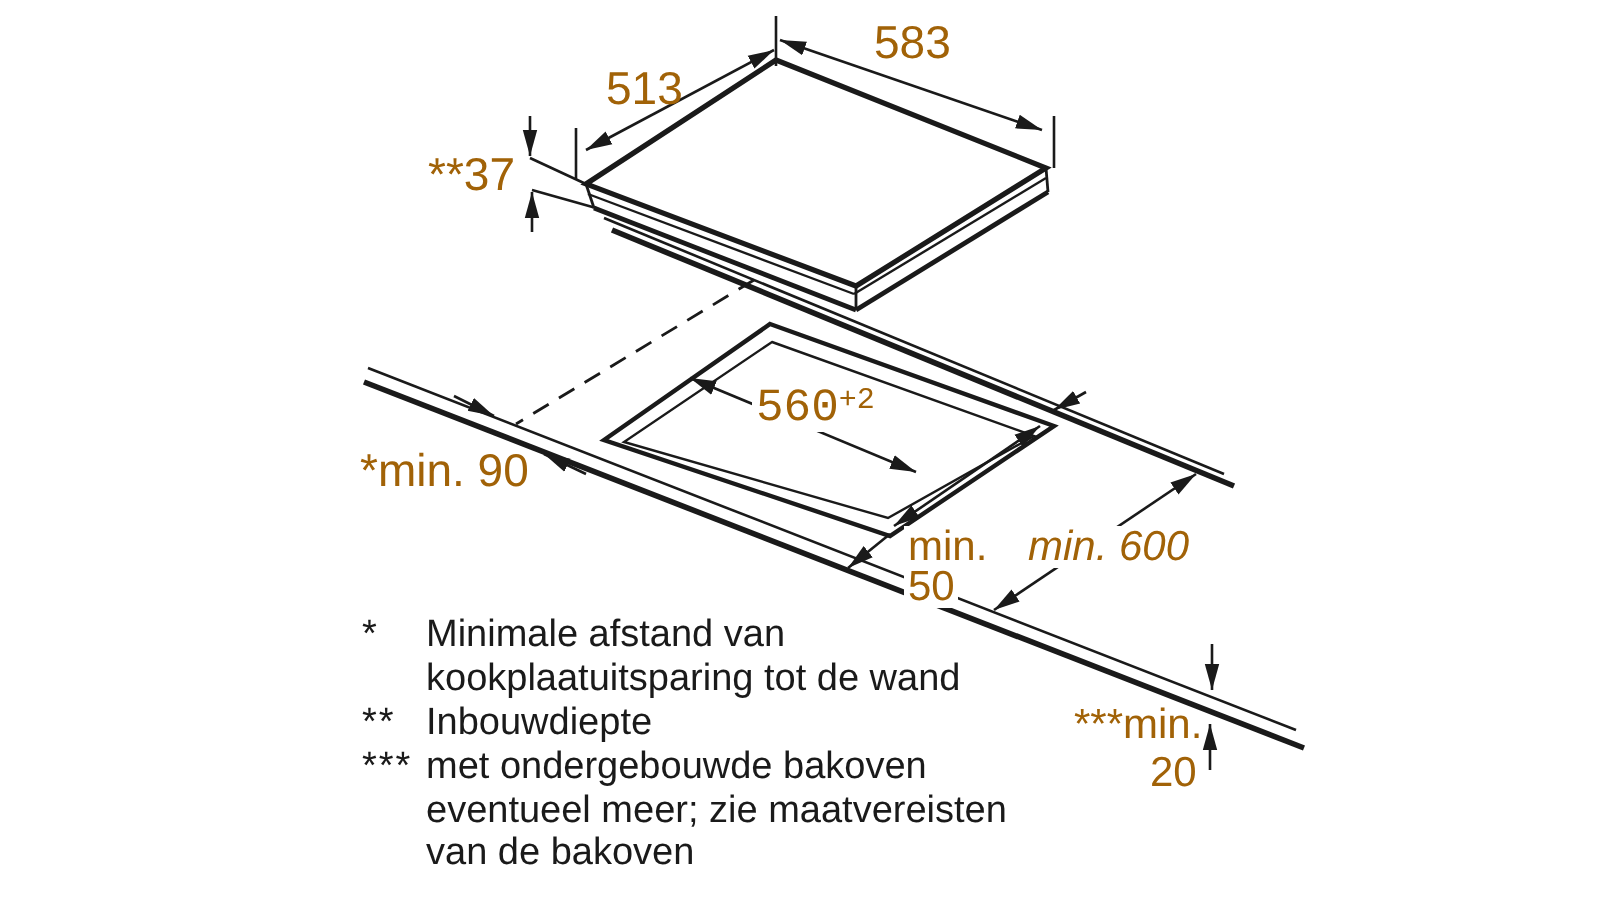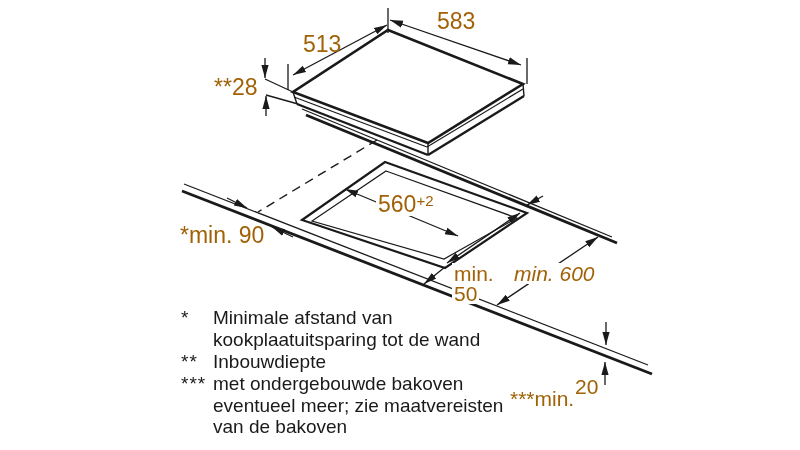--- a/index.html
+++ b/index.html
@@ -81,34 +81,34 @@
       <line x1="598" y1="237" x2="497" y2="305" marker-start="url(#arrS)" marker-end="url(#arrE)"></line>
       <line x1="227" y1="198" x2="247" y2="208" marker-end="url(#arrE)"></line>
       <line x1="293" y1="237" x2="272" y2="227" marker-end="url(#arrE)"></line>
       <line x1="606" y1="322" x2="606" y2="345" marker-end="url(#arrE)"></line>
       <line x1="605" y1="385" x2="605" y2="362" marker-end="url(#arrE)"></line>
     </g>
   </svg>
 
   <div class="lbl num" style="left:303px;top:33px;">513</div>
   <div class="lbl num" style="left:437px;top:10px;">583</div>
-  <div class="lbl num" style="left:214px;top:76px;">**28</div>
+  <div class="lbl num" style="left:214px;top:76px;">**37</div>
 
 
-  <div class="lbl num bgw" style="left:376px;top:193px;"><span>560</span><sup class="tol">+2</sup></div>
+  <div class="lbl num bgw" style="left:376px;top:193px;font-family:Liberation Mono, monospace;"><span>560</span><sup class="tol">+2</sup></div>
 
 
   <div class="lbl min bgw" style="left:512px;top:263px;font-style:italic;">min. 600</div>
 
   <div class="lbl min bgw" style="left:452px;top:263px;">min.</div>
   <div class="lbl min bgw" style="left:452px;top:283px;">50</div>
 
   <div class="lbl num" style="left:180px;top:224px;">*min. 90</div>
 
-  <div class="lbl min" style="left:510px;top:352px;margin-top:36px;">***min.</div>
+  <div class="lbl min" style="left:537px;top:352px;">***min.</div>
   <div class="lbl min" style="left:575px;top:376px;text-align:right;">20</div>
 
   <div>
     <div class="legend-row" style="top:307px;">
       <span class="legend-sym">*</span><span class="legend-txt">Minimale afstand van</span>
     </div>
     <div class="legend-row" style="top:329px;">
       <span class="legend-sym"></span><span class="legend-txt">kookplaatuitsparing tot de wand</span>
     </div>
     <div class="legend-row" style="top:351px;">

